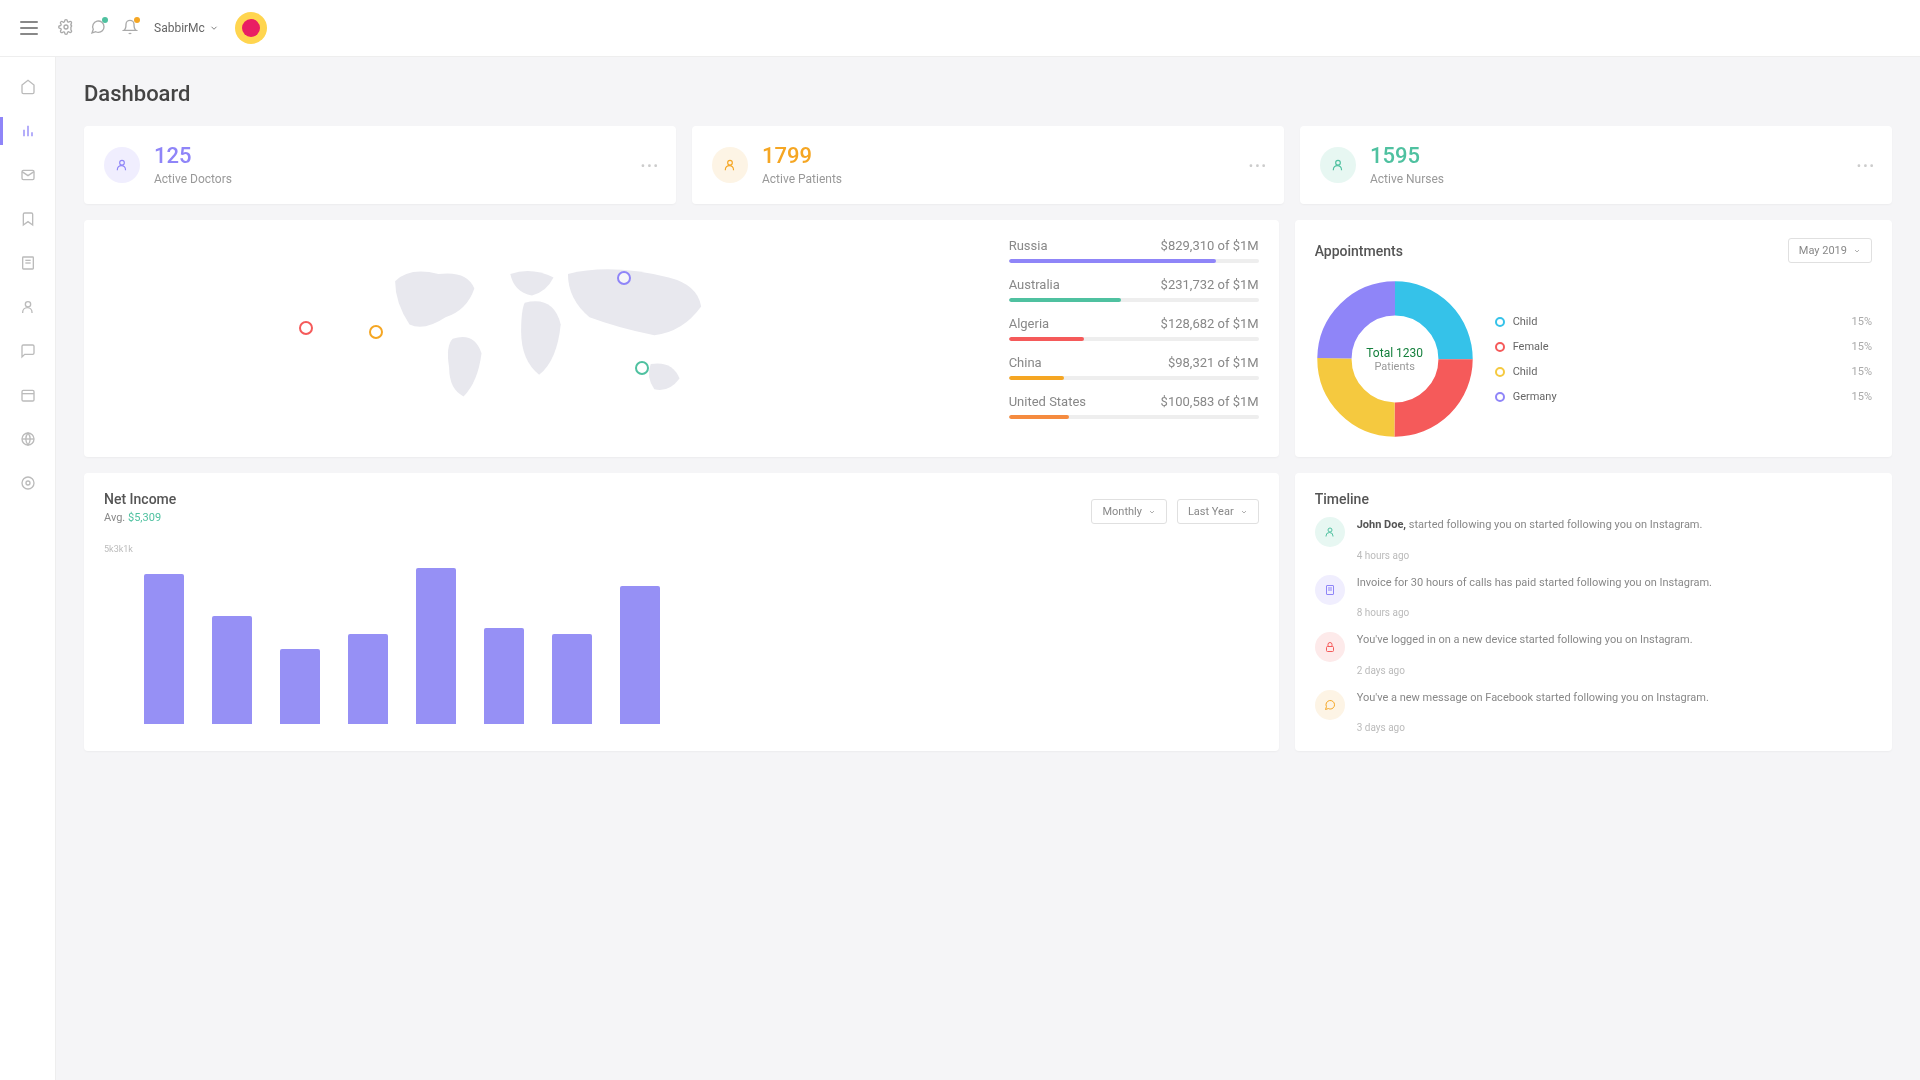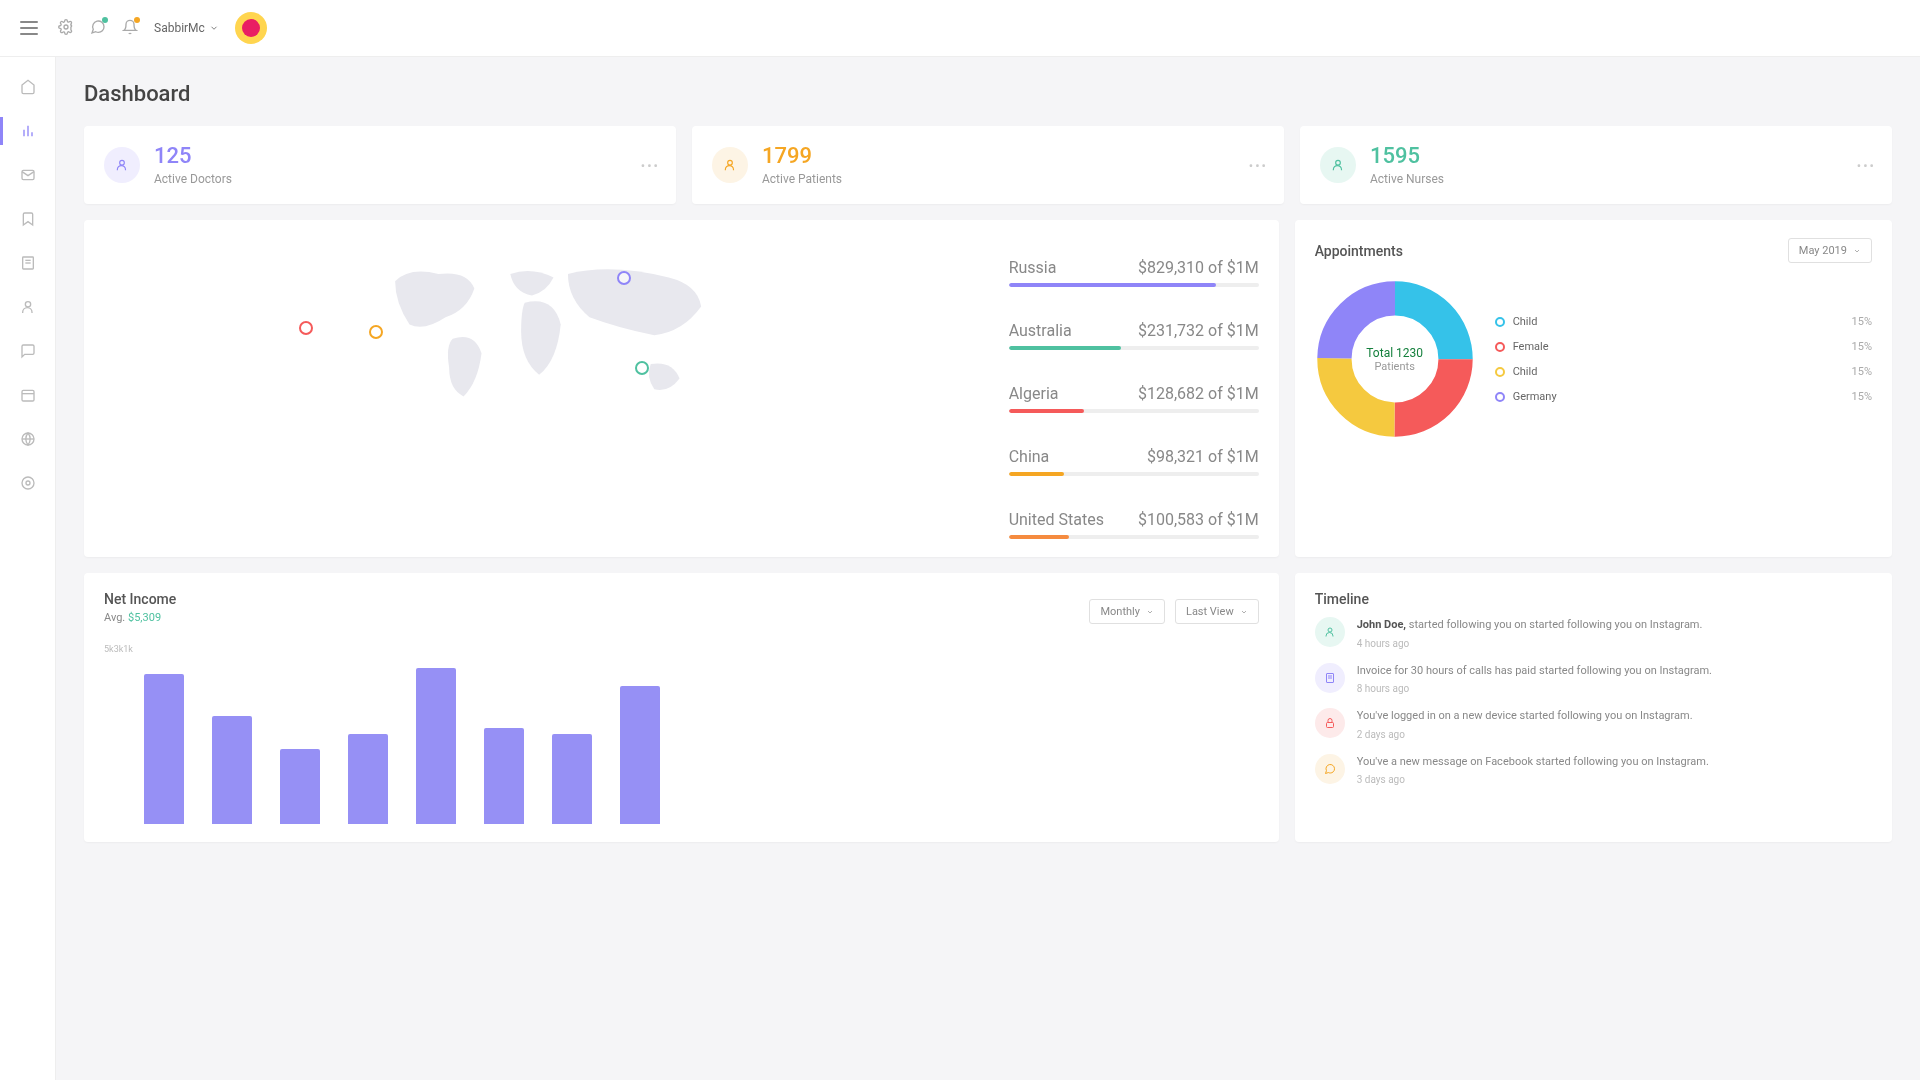--- a/index.html
+++ b/index.html
@@ -39,21 +39,21 @@
 .row2 { display: grid; grid-template-columns: 2fr 1fr; gap: 16px; margin-top: 16px; }
 .card-header { display: flex; justify-content: space-between; align-items: center; margin-bottom: 16px; }
 .card-title { font-size: 14px; color: #555; font-weight: 500; }
 .link { font-size: 11px; color: #5b8def; cursor: pointer; }
 .map-body { display: flex; gap: 20px; }
 .world-map { flex: 1; height: 180px; position: relative; }
 .world-map svg { width: 100%; height: 100%; }
 .map-marker { position: absolute; width: 14px; height: 14px; border-radius: 50%; border: 2px solid; background: rgba(255,255,255,0.6); }
 .country-list { width: 250px; display: flex; flex-direction: column; gap: 14px; }
 .country-row { }
-.country-head { display: flex; justify-content: space-between; font-size: 16px; color: #888; margin-bottom: 6px; margin-top: 20px; }
+.country-head { display: flex; justify-content: space-between; font-size: 13px; color: #888; margin-bottom: 6px; }
 .prog-track { height: 4px; background: #eee; border-radius: 2px; overflow: hidden; }
 .prog-fill { height: 100%; border-radius: 2px; }
 .appt-body { display: flex; align-items: center; gap: 20px; }
 .donut-wrap { position: relative; width: 160px; height: 160px; }
 .donut-wrap svg { width: 100%; height: 100%; transform: rotate(-90deg); }
 .donut-center { position: absolute; inset: 0; display: flex; flex-direction: column; align-items: center; justify-content: center; }
 .donut-center .t1 { font-size: 12px; color: #15803d; }
 .donut-center .t2 { font-size: 11px; color: #999; }
 .legend { display: flex; flex-direction: column; gap: 12px; font-size: 11px; flex: 1; }
 .legend-row { display: flex; align-items: center; justify-content: space-between; }
@@ -70,21 +70,21 @@
 .bar-chart { display: flex; align-items: flex-end; height: 180px; margin-top: 20px; position: relative; padding-left: 30px; }
 .y-axis { position: absolute; left: 0; top: 0; bottom: 0; display: flex; flex-direction: row; justify-content: space-between; font-size: 9px; color: #bbb; }
 .bars { display: flex; align-items: flex-end; gap: 28px; flex: 1; height: 100%; padding: 0 10px; }
 .bar { width: 40px; background: #9690f5; border-radius: 2px 2px 0 0; }
 .timeline-list { display: flex; flex-direction: column; gap: 14px; margin-top: 10px; }
 .tl-item { display: flex; gap: 12px; align-items: flex-start; }
 .tl-icon { width: 30px; height: 30px; border-radius: 50%; display: flex; align-items: center; justify-content: center; flex-shrink: 0; }
 .tl-icon svg { width: 12px; height: 12px; }
 .tl-text { font-size: 11px; color: #888; line-height: 1.5; }
 .tl-text b { color: #555; }
-.tl-time { font-size: 10px; color: #bbb; margin-top: 4px; }
+.tl-time { font-size: 10px; color: #bbb; margin-top: 16px; }
 </style>
 </head>
 <body>
 
 <div class="app">
 
   <div class="topbar">
     <div class="hamburger">
         <span></span>
         <span></span>
@@ -358,21 +358,21 @@
               <div class="avg"><span>Avg.</span> <span class="avg-val">$5,309</span></div>
             </div>
             <div class="net-selects">
               <div class="select">
                   <span>Monthly</span>
                   <svg viewBox="0 0 24 24" fill="none" stroke="currentColor" stroke-width="2">
                     <polyline points="6 9 12 15 18 9"></polyline>
                   </svg>
                 </div>
               <div class="select">
-                  <span>Last View</span>
+                  <span>Last Year</span>
                   <svg viewBox="0 0 24 24" fill="none" stroke="currentColor" stroke-width="2">
                     <polyline points="6 9 12 15 18 9"></polyline>
                   </svg>
                 </div>
             </div>
           </div>
           <div class="bar-chart">
             <div class="y-axis" id="y-axis">
                 <span>5k</span>
                 <span>3k</span>

